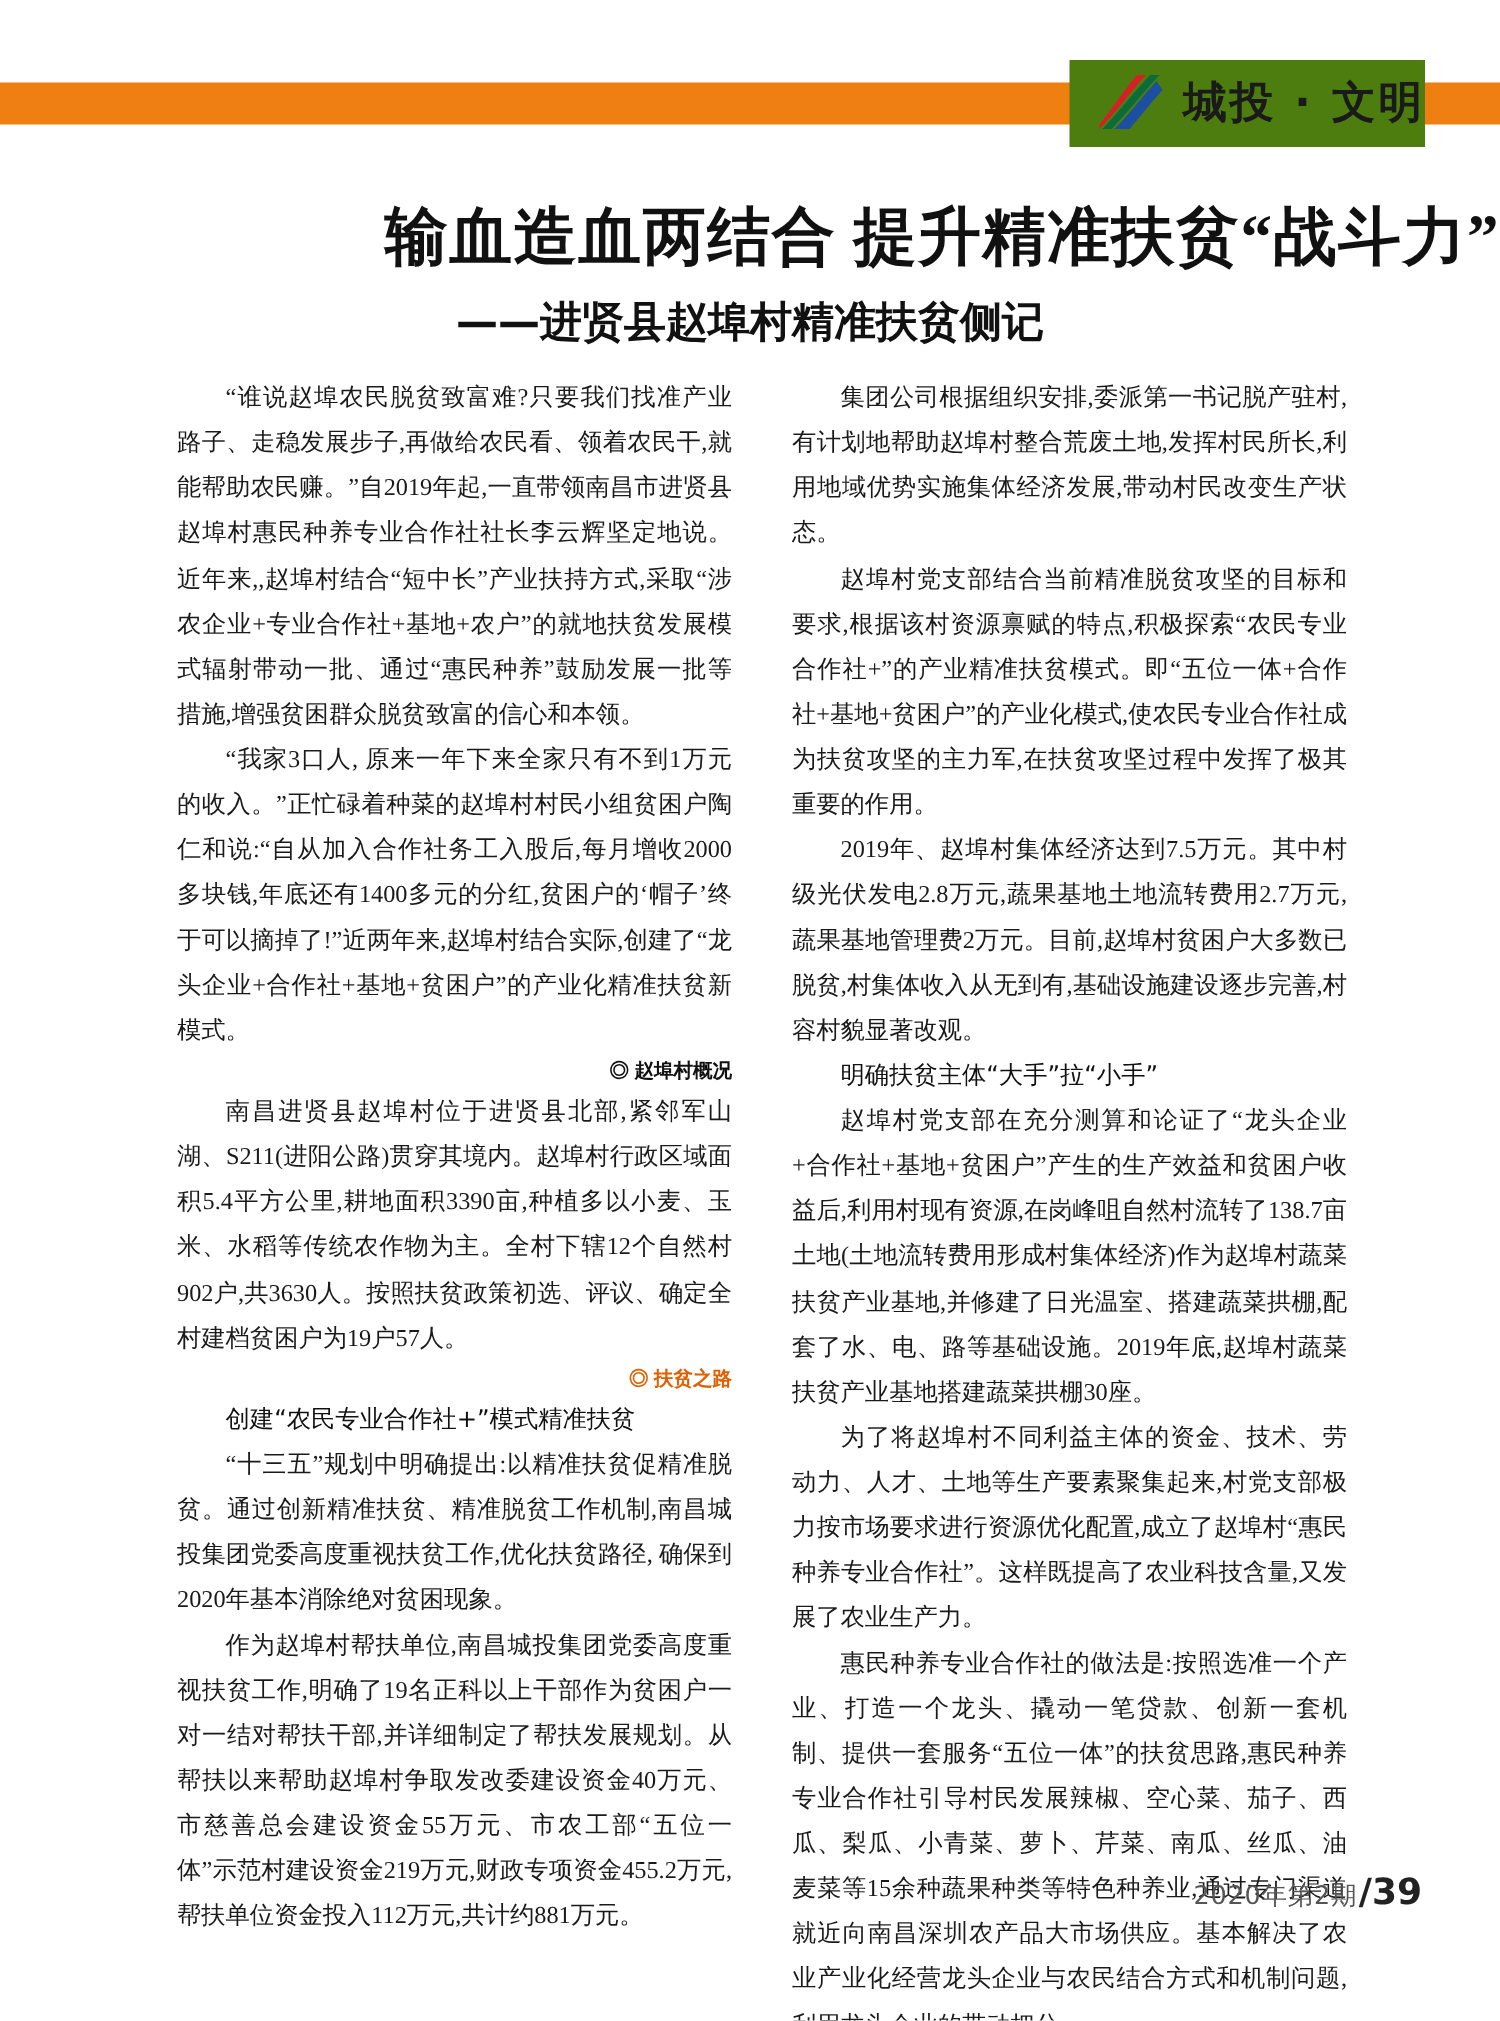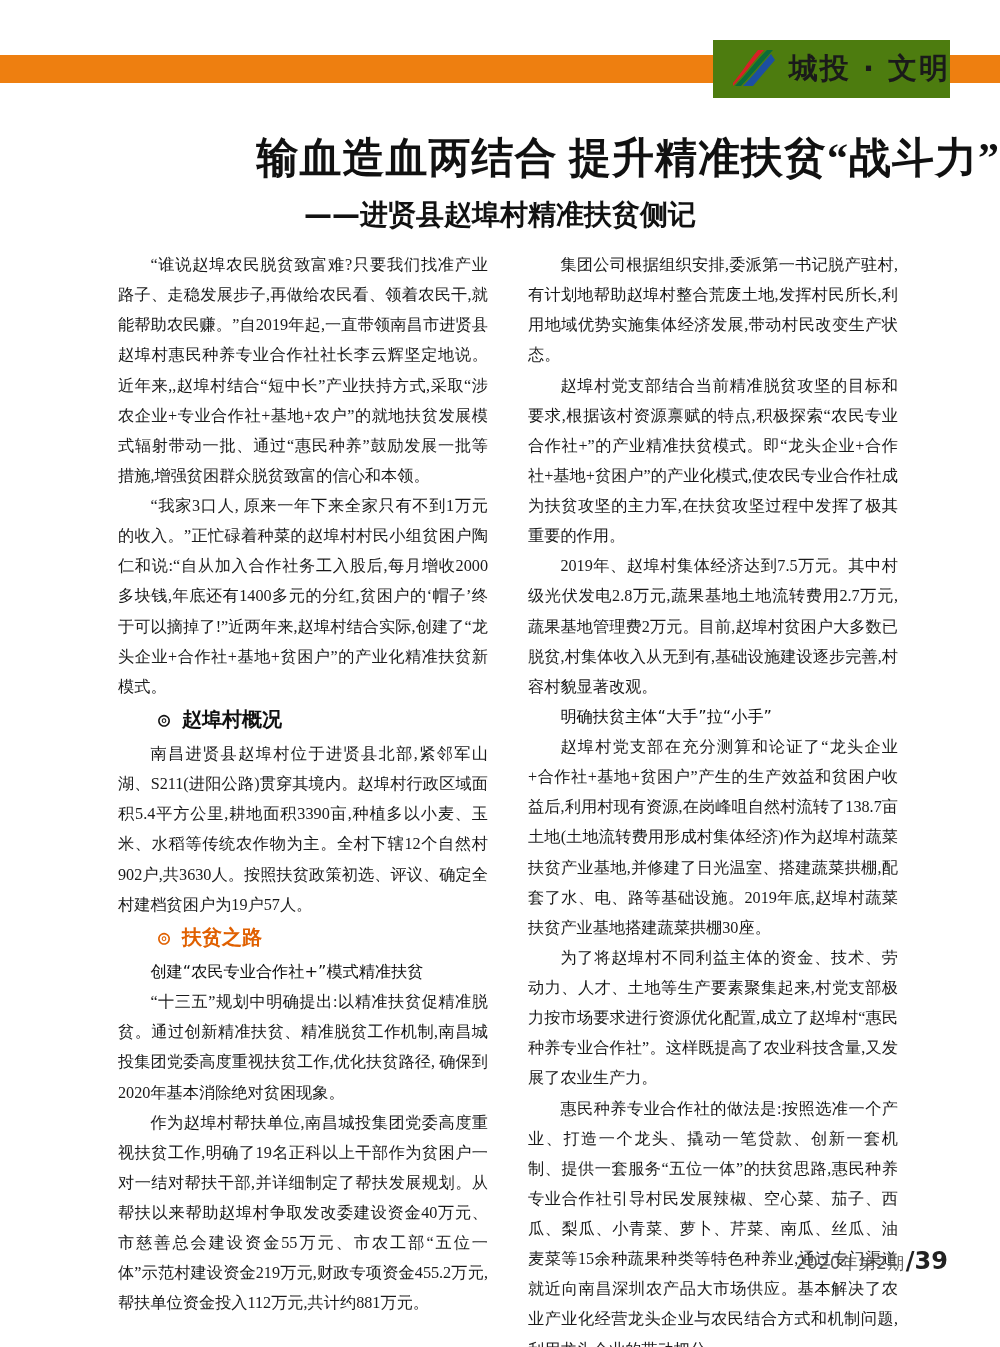--- a/index.html
+++ b/index.html
@@ -93,24 +93,24 @@
     line-height: 1.86;
     text-align: justify;
     text-justify: inter-ideograph;
   }
   .col p {
     margin: 0;
     text-indent: 2em;
   }
   .section-head {
     margin: 4px 0 0 0;
-    text-align: left;
-    font-family: Liberation Mono, monospace;
+    text-align: right;
+    font-family: Liberation Sans, sans-serif;
     font-weight: bold;
-    font-size: 20px;
+    font-size: 13px;
     color: #111;
     text-indent: 0;
   }
   .section-head.orange { color: #e06000; }
   .sub-head {
     margin: 0;
     text-indent: 2em;
     font-family: "DejaVu Sans", "Liberation Sans", sans-serif;
     font-weight: normal;
     font-size: 16.2px;
@@ -160,21 +160,21 @@
       <p>“我家3口人, 原来一年下来全家只有不到1万元的收入。”正忙碌着种菜的赵埠村村民小组贫困户陶仁和说:“自从加入合作社务工入股后,每月增收2000多块钱,年底还有1400多元的分红,贫困户的‘帽子’终于可以摘掉了!”近两年来,赵埠村结合实际,创建了“龙头企业+合作社+基地+贫困户”的产业化精准扶贫新模式。</p>
       <p class="section-head">◎ 赵埠村概况</p>
       <p>南昌进贤县赵埠村位于进贤县北部,紧邻军山湖、S211(进阳公路)贯穿其境内。赵埠村行政区域面积5.4平方公里,耕地面积3390亩,种植多以小麦、玉米、水稻等传统农作物为主。全村下辖12个自然村902户,共3630人。按照扶贫政策初选、评议、确定全村建档贫困户为19户57人。</p>
       <p class="section-head orange">◎ 扶贫之路</p>
       <p class="sub-head">创建“农民专业合作社+”模式精准扶贫</p>
       <p>“十三五”规划中明确提出:以精准扶贫促精准脱贫。通过创新精准扶贫、精准脱贫工作机制,南昌城投集团党委高度重视扶贫工作,优化扶贫路径, 确保到2020年基本消除绝对贫困现象。</p>
       <p>作为赵埠村帮扶单位,南昌城投集团党委高度重视扶贫工作,明确了19名正科以上干部作为贫困户一对一结对帮扶干部,并详细制定了帮扶发展规划。从帮扶以来帮助赵埠村争取发改委建设资金40万元、市慈善总会建设资金55万元、市农工部“五位一体”示范村建设资金219万元,财政专项资金455.2万元,帮扶单位资金投入112万元,共计约881万元。</p>
     </div>
   <div class="col" id="col-right">
       <p>集团公司根据组织安排,委派第一书记脱产驻村,有计划地帮助赵埠村整合荒废土地,发挥村民所长,利用地域优势实施集体经济发展,带动村民改变生产状态。</p>
-      <p>赵埠村党支部结合当前精准脱贫攻坚的目标和要求,根据该村资源禀赋的特点,积极探索“农民专业合作社+”的产业精准扶贫模式。即“龙头企业+合作社+基地+贫困户”的产业化模式,使农民专业合作社成为扶贫攻坚的主力军,在扶贫攻坚过程中发挥了极其重要的作用。</p>
+      <p>赵埠村党支部结合当前精准脱贫攻坚的目标和要求,根据该村资源禀赋的特点,积极探索“农民专业合作社+”的产业精准扶贫模式。即“五位一体+合作社+基地+贫困户”的产业化模式,使农民专业合作社成为扶贫攻坚的主力军,在扶贫攻坚过程中发挥了极其重要的作用。</p>
       <p>2019年、赵埠村集体经济达到7.5万元。其中村级光伏发电2.8万元,蔬果基地土地流转费用2.7万元,蔬果基地管理费2万元。目前,赵埠村贫困户大多数已脱贫,村集体收入从无到有,基础设施建设逐步完善,村容村貌显著改观。</p>
       <p class="sub-head">明确扶贫主体“大手”拉“小手”</p>
       <p>赵埠村党支部在充分测算和论证了“龙头企业+合作社+基地+贫困户”产生的生产效益和贫困户收益后,利用村现有资源,在岗峰咀自然村流转了138.7亩土地(土地流转费用形成村集体经济)作为赵埠村蔬菜扶贫产业基地,并修建了日光温室、搭建蔬菜拱棚,配套了水、电、路等基础设施。2019年底,赵埠村蔬菜扶贫产业基地搭建蔬菜拱棚30座。</p>
       <p>为了将赵埠村不同利益主体的资金、技术、劳动力、人才、土地等生产要素聚集起来,村党支部极力按市场要求进行资源优化配置,成立了赵埠村“惠民种养专业合作社”。这样既提高了农业科技含量,又发展了农业生产力。</p>
       <p>惠民种养专业合作社的做法是:按照选准一个产业、打造一个龙头、撬动一笔贷款、创新一套机制、提供一套服务“五位一体”的扶贫思路,惠民种养专业合作社引导村民发展辣椒、空心菜、茄子、西瓜、梨瓜、小青菜、萝卜、芹菜、南瓜、丝瓜、油麦菜等15余种蔬果种类等特色种养业,通过专门渠道就近向南昌深圳农产品大市场供应。基本解决了农业产业化经营龙头企业与农民结合方式和机制问题,利用龙头企业的带动把分</p>
     </div>
 </div>
 
 <div class="footer">
   <span class="issue">2020年第2期</span>

